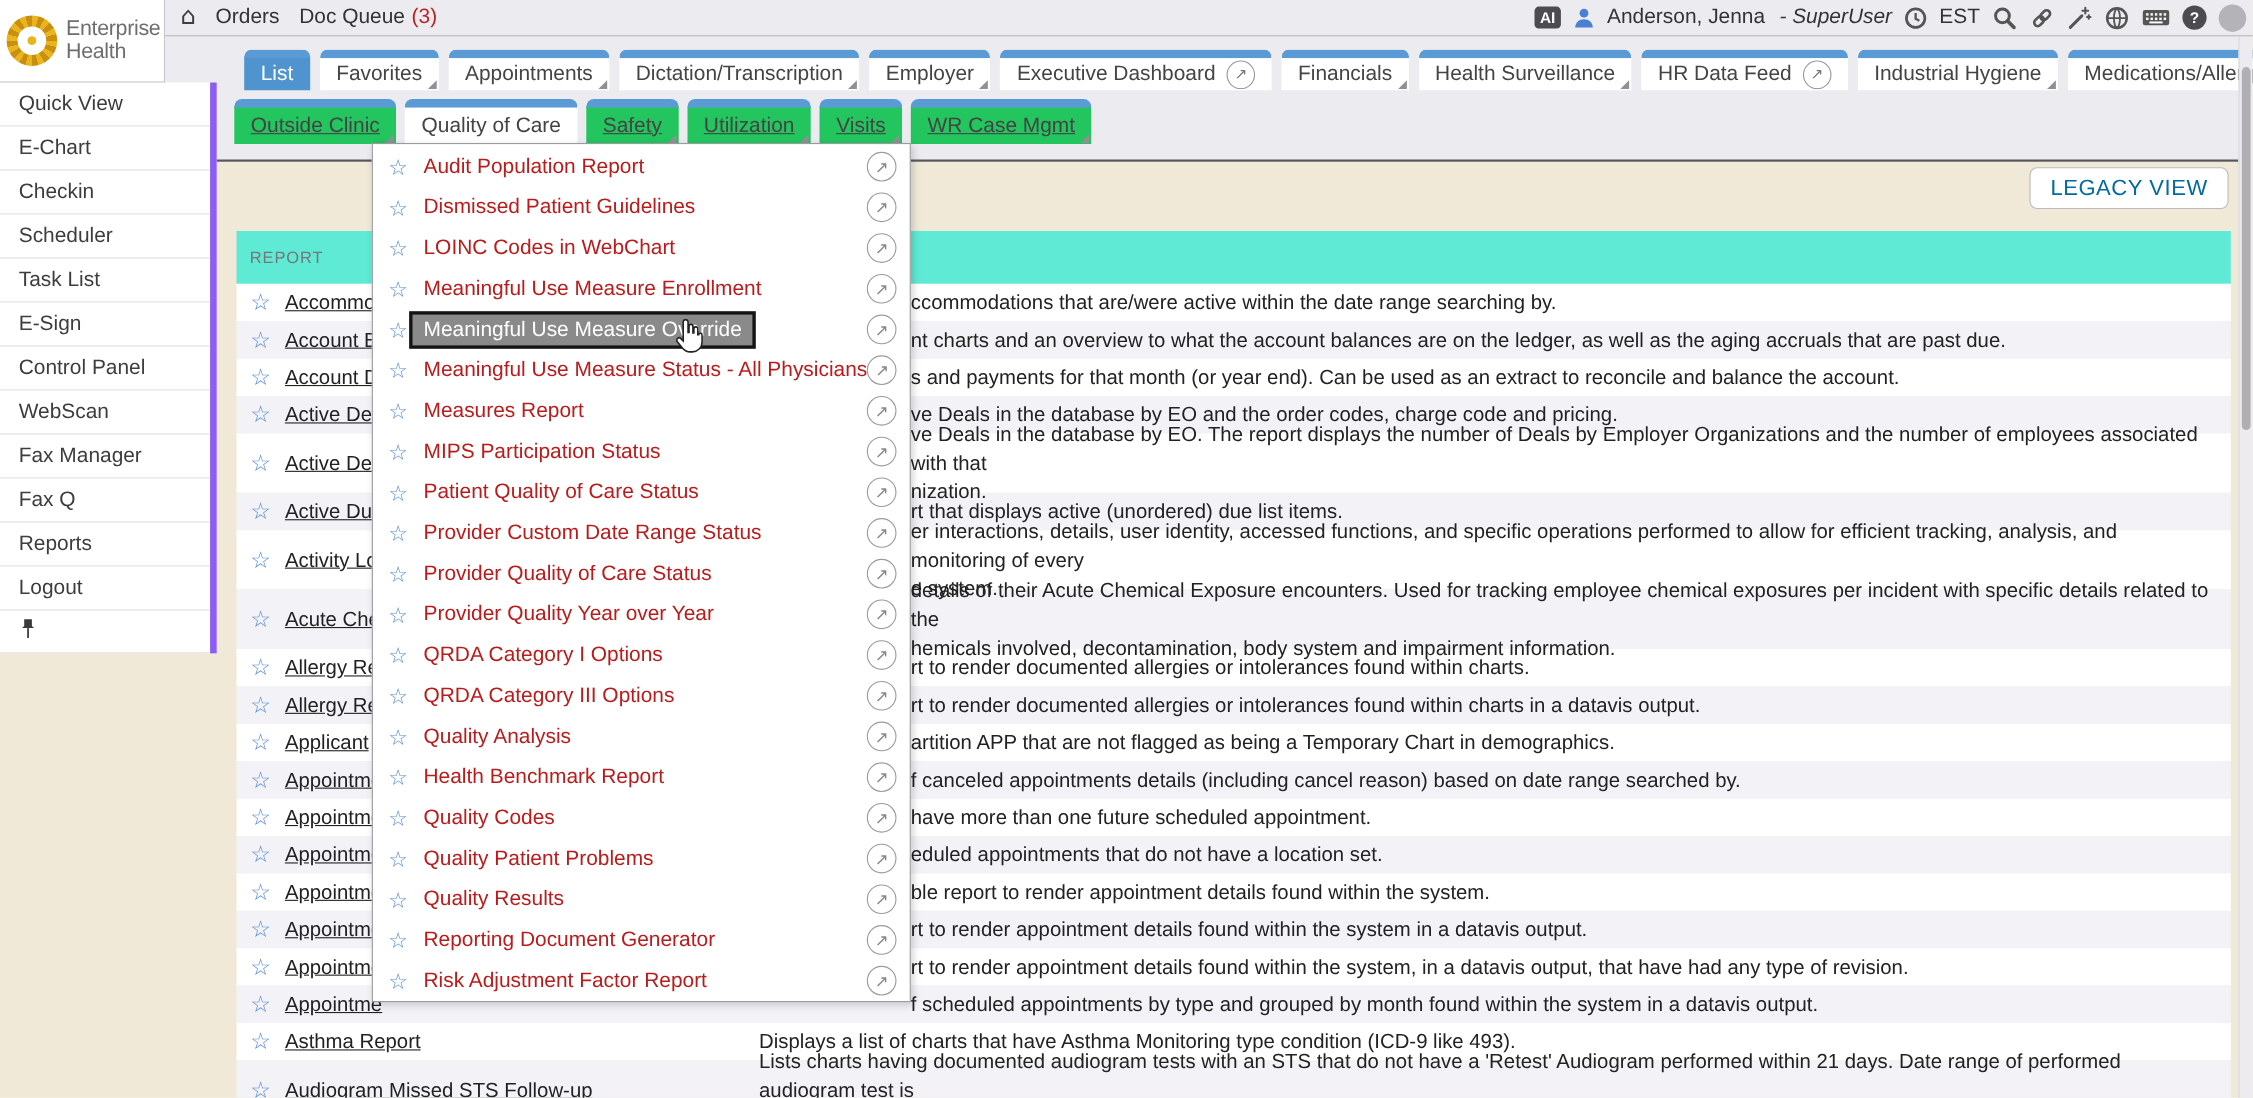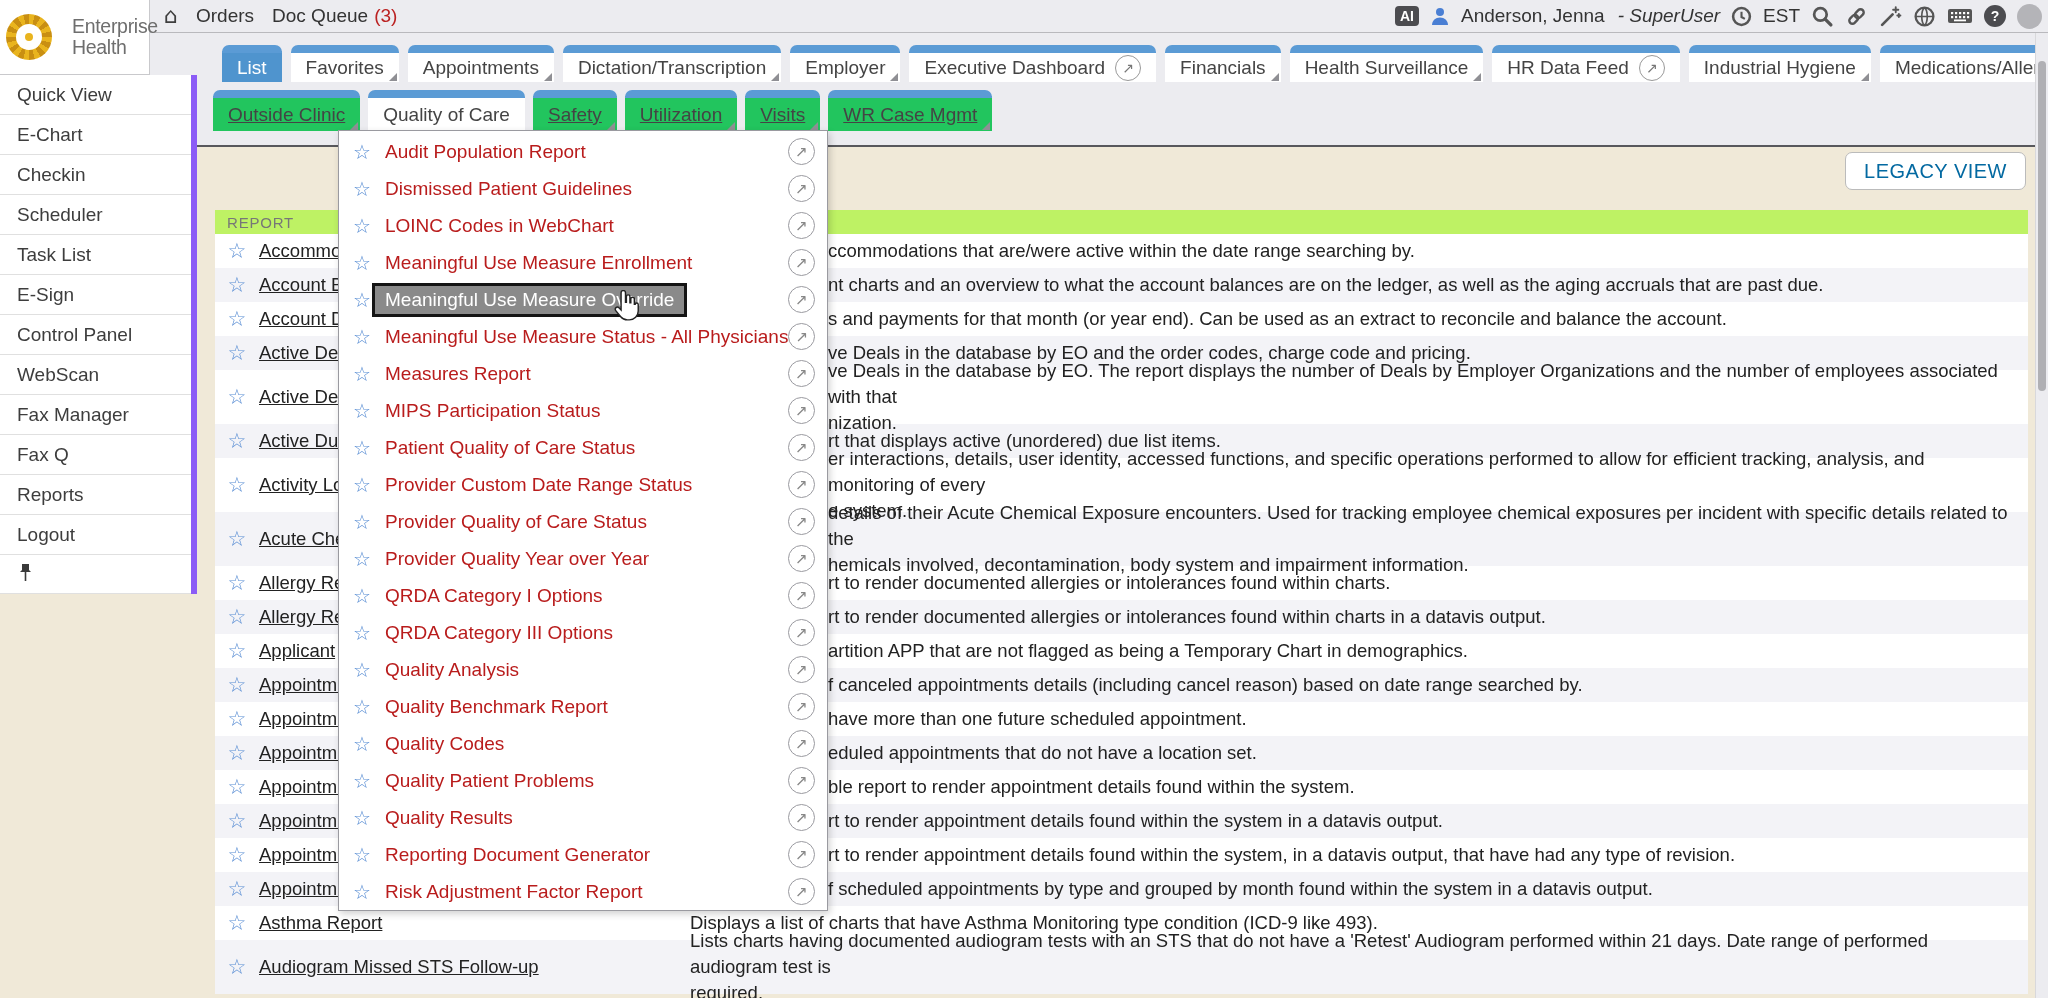--- a/index.html
+++ b/index.html
@@ -33,40 +33,40 @@
   .tab.inactive2{background:#22c55e;text-decoration:underline;}
   .corner{position:absolute;right:2px;bottom:1px;width:0;height:0;border-style:solid;
           border-width:0 0 8px 8px;border-color:transparent transparent #8f8f94 transparent;}
   .ext-circle{margin-left:10px;width:24px;height:24px;border:1px solid #999;border-radius:50%;
               display:flex;align-items:center;justify-content:center;font-size:14px;color:#777;
               font-family:"DejaVu Sans",sans-serif;background:#fff;}
 
   
   .logo-panel{position:absolute;left:0;top:0;width:150px;height:75px;background:#fff;
               border-right:1px solid #c9c9cc;border-bottom:1px solid #c9c9cc;z-index:6;
-              display:flex;align-items:center;gap:20px;padding-left:6px;box-sizing:border-box;}
+              display:flex;align-items:center;gap:8px;padding-left:6px;box-sizing:border-box;}
   .flower{width:46px;height:46px;border-radius:50%;flex:none;position:relative;
           background:repeating-conic-gradient(#e9b41e 0 15deg,#c98f12 15deg 30deg);}
   .flower::after{content:"";position:absolute;left:10px;top:10px;width:26px;height:26px;border-radius:50%;background:#fff;}
   .flower::before{content:"";position:absolute;left:19px;top:19px;width:8px;height:8px;border-radius:50%;background:#e9b41e;z-index:1;}
   .logo-text{font-size:19.5px;color:#6e6e6e;line-height:21px;letter-spacing:-0.3px;}
   .sidebar{position:absolute;left:0;top:75px;width:197px;background:#fff;border-right:6px solid #8b5cf6;
            z-index:4;box-sizing:border-box;}
   .side-item{height:39px;line-height:39px;padding-left:17px;font-size:19px;color:#3d3d3d;
              border-bottom:1px solid #e0e0e0;cursor:pointer;}
   .pin-row{height:38px;display:flex;align-items:center;padding-left:19px;border-bottom:1px solid #e0e0e0;}
 
   
   .legacy-btn{position:absolute;top:152px;right:22px;height:38px;padding:0 18px;background:#fff;
               border:1px solid #bbb;border-radius:7px;font-size:20px;letter-spacing:0.5px;color:#0369a1;
               display:flex;align-items:center;z-index:2;cursor:pointer;font-family:inherit;}
 
   
   .content-table{position:absolute;left:215px;top:210px;right:20px;bottom:0;z-index:1;font-size:18.5px;color:#222;}
-  .thead{height:24px;background:#bef264;display:flex;align-items:center;padding-left:12px;
+  .thead{height:48px;background:#5eead4;display:flex;align-items:center;padding-left:12px;
          font-size:15px;color:#777;letter-spacing:0.8px;}
   .trow{display:flex;align-items:center;}
   .trow.odd{background:#fff;}
   .trow.even{background:#f3f3f7;}
   .trow.h1{height:34px;}
   .trow.h2{height:54px;}
   .cell-star{width:44px;text-align:center;flex:none;}
   .star{color:#5b8fd4;font-size:21px;font-family:"DejaVu Sans",sans-serif;cursor:pointer;}
   .cell-name{width:431px;flex:none;white-space:nowrap;overflow:visible;}
   .report-link{color:#222;text-decoration:underline;cursor:pointer;}
@@ -493,21 +493,21 @@
         <span class="dd-label">QRDA Category III Options</span>
         <span class="dd-circle">↗</span>
       </div>
       <div class="dd-item">
         <span class="dd-star">☆</span>
         <span class="dd-label">Quality Analysis</span>
         <span class="dd-circle">↗</span>
       </div>
       <div class="dd-item">
         <span class="dd-star">☆</span>
-        <span class="dd-label">Quality Benchmark Report</span>
+        <span class="dd-label">Health Benchmark Report</span>
         <span class="dd-circle">↗</span>
       </div>
       <div class="dd-item">
         <span class="dd-star">☆</span>
         <span class="dd-label">Quality Codes</span>
         <span class="dd-circle">↗</span>
       </div>
       <div class="dd-item">
         <span class="dd-star">☆</span>
         <span class="dd-label">Quality Patient Problems</span>

